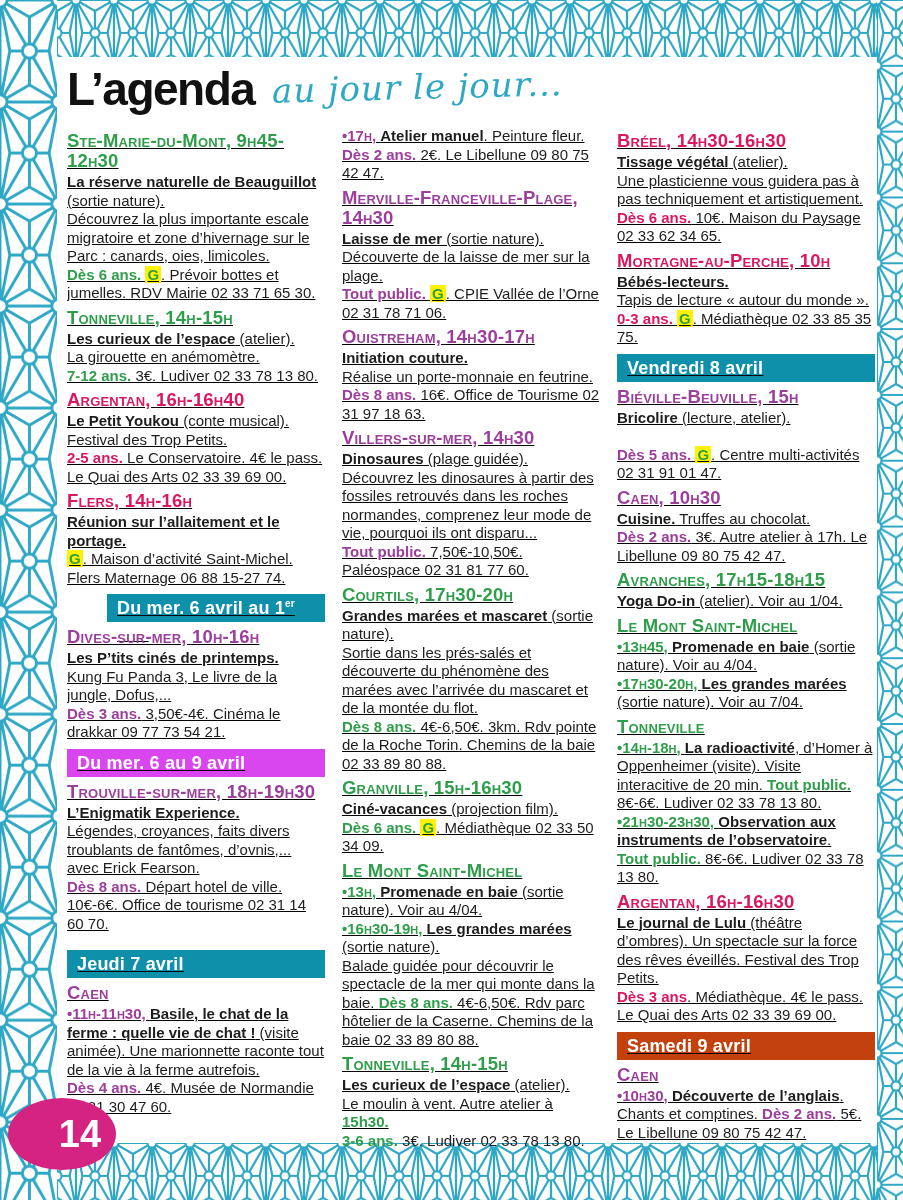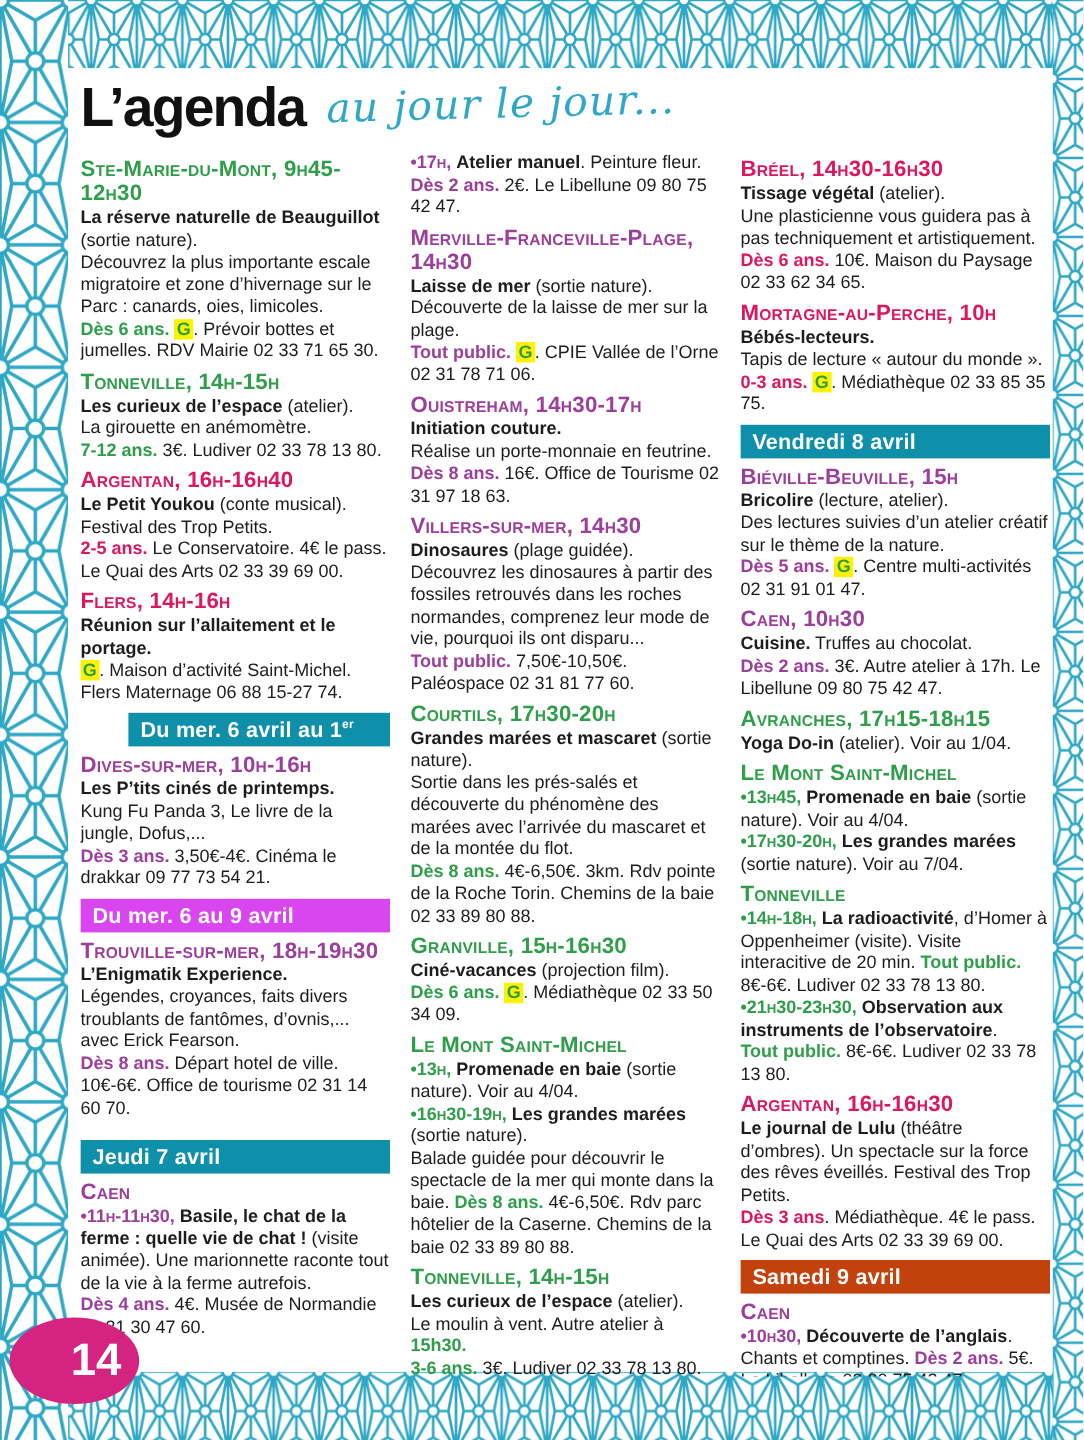--- a/index.html
+++ b/index.html
@@ -22,21 +22,21 @@
   #page-title{
     font-size:46px; font-weight:bold; color:#111111; letter-spacing:-1.5px; line-height:48px;
   }
   #page-subtitle{
     font-family:"DejaVu Serif",serif; font-style:italic;
     font-size:34px; line-height:44px; margin-left:18px;
     transform:rotate(-1.5deg); letter-spacing:1px;
   }
   #columns{
     display:grid; grid-template-columns:repeat(3,1fr); column-gap:17px;
-    padding:4px 2px 0 10px; height:1020px; overflow:hidden;
+    padding:4px 2px 0 10px; height:1020px; overflow:hidden;text-decoration:underline;
   }
   .col{overflow:hidden;}
   .event{margin:0 0 5px 0;}
   .ev-head{
     font-weight:bold; font-variant:small-caps; font-size:18.5px; line-height:20px;
     color:var(--ec); margin:4px 0 2px 0; letter-spacing:0.2px;
   }
   .ev-body{margin:0; font-size:15px; line-height:18.5px; color:#1d1d1d;}
   .sb{font-weight:bold; color:#1d1d1d;}
   .sn{color:#1d1d1d;}
@@ -184,21 +184,21 @@
             <div class="ev-head">Bréel, 14h30-16h30</div>
             <p class="ev-body"><span class="sb">Tissage végétal</span><span class="sn"> (atelier).</span><br><span class="sn">Une plasticienne vous guidera pas à pas techniquement et artistiquement.</span><br><span class="sc">Dès 6 ans.</span><span class="sn"> 10€. Maison du Paysage 02 33 62 34 65.</span></p>
           </div>
           <div class="event" style="--ec: #db1760;">
             <div class="ev-head">Mortagne-au-Perche, 10h</div>
             <p class="ev-body"><span class="sb">Bébés-lecteurs.</span><br><span class="sn">Tapis de lecture « autour du monde ».</span><br><span class="sc">0-3 ans. </span><span class="sg" style="background: rgb(255, 242, 0); color: rgb(47, 158, 65);">G</span><span class="sn">. Médiathèque 02 33 85 35 75.</span></p>
           </div>
           <div class="banner" style="background: rgb(15, 144, 170); color: rgb(255, 255, 255);">Vendredi 8 avril</div>
           <div class="event" style="--ec: #9c3e9b;">
             <div class="ev-head">Biéville-Beuville, 15h</div>
-            <p class="ev-body"><span class="sb">Bricolire</span><span class="sn"> (lecture, atelier).</span><br><span class="sn">Des lectures suivies d’un atelier créatif sur le thème de la nature.</span><br><span class="sc">Dès 5 ans. </span><span class="sg" style="background: rgb(255, 242, 0); color: rgb(47, 158, 65);">G</span><span class="sn">. Centre multi-activités 02 31 91 01 47.</span></p>
+            <p class="ev-body"><span class="sb">Bricolire</span><span class="sn"> (lecture, atelier).</span><br><br><span class="sc">Dès 5 ans. </span><span class="sg" style="background: rgb(255, 242, 0); color: rgb(47, 158, 65);">G</span><span class="sn">. Centre multi-activités 02 31 91 01 47.</span></p>
           </div>
           <div class="event" style="--ec: #9c3e9b;">
             <div class="ev-head">Caen, 10h30</div>
             <p class="ev-body"><span class="sb">Cuisine.</span><span class="sn"> Truffes au chocolat.</span><br><span class="sc">Dès 2 ans.</span><span class="sn"> 3€. Autre atelier à 17h. Le Libellune 09 80 75 42 47.</span></p>
           </div>
           <div class="event" style="--ec: #2f9e4a;">
             <div class="ev-head">Avranches, 17h15-18h15</div>
             <p class="ev-body"><span class="sb">Yoga Do-in</span><span class="sn"> (atelier). Voir au 1/04.</span></p>
           </div>
           <div class="event" style="--ec: #2f9e4a;">

